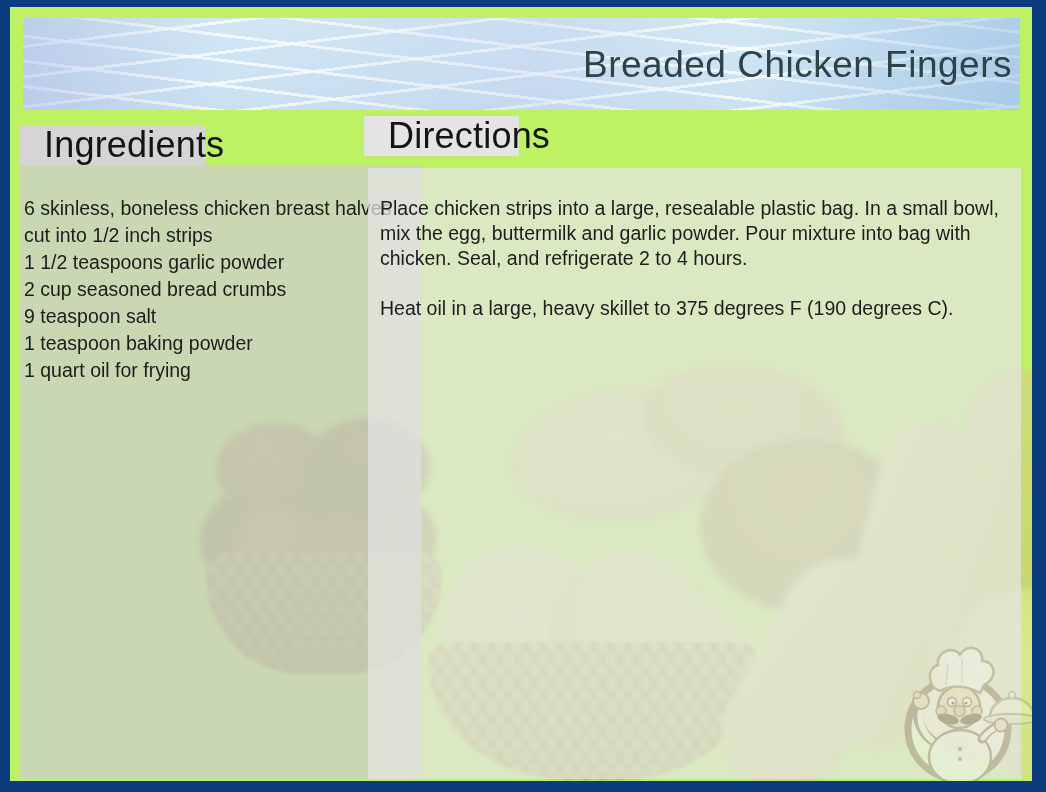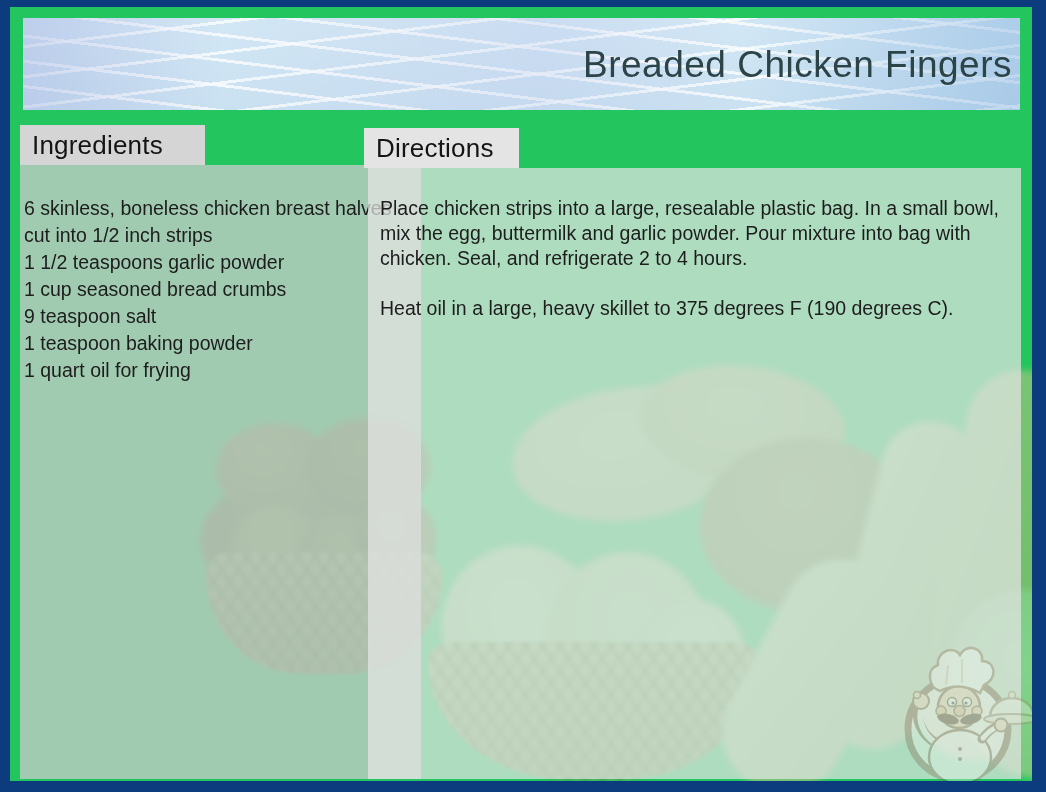--- a/index.html
+++ b/index.html
@@ -1,17 +1,17 @@
 <!DOCTYPE html>
 <html><head>
 <meta charset="utf-8">
 <style>
   html,body{margin:0;padding:0;background:#fff;}
   #stage{
-    position:relative;width:1046px;height:792px;background:#22c55e;
+    position:relative;width:1046px;height:792px;background:#bef264;
     overflow:hidden;font-family:"Liberation Sans","DejaVu Sans",sans-serif;
   }
   
   .border-bar{position:absolute;background:#0d3c7e;z-index:6;}
   .bar-top{left:0;top:0;width:1046px;height:7px;}
   .bar-left{left:0;top:0;width:10px;height:792px;}
   .bar-right{left:1032px;top:0;width:14px;height:792px;}
   .bar-bottom{left:0;top:781px;width:1046px;height:11px;}
 
   
@@ -35,23 +35,23 @@
   .bread-layer{position:absolute;left:0;top:0;width:1046px;height:792px;z-index:1;opacity:.45;}
   .bread{position:absolute;border-radius:50%;filter:blur(3px);}
   .basket{position:absolute;filter:blur(1.5px);}
   .b-weave{position:absolute;inset:0;border-radius:inherit;
     background:
       repeating-linear-gradient(55deg, rgba(92,54,20,.35) 0 5px, rgba(255,255,255,0) 5px 14px),
       repeating-linear-gradient(-55deg, rgba(92,54,20,.28) 0 5px, rgba(255,255,255,0) 5px 14px);}
 
   
   .heading-box{position:absolute;z-index:3;display:flex;align-items:center;}
-  .heading-box h2{margin:4px;font-size:26px;font-weight:400;color:#141414;letter-spacing:.2px;}
+  .heading-box h2{margin:16px;font-size:36px;font-weight:400;color:#141414;letter-spacing:.2px;}
   .ing-head{left:20px;top:125px;width:177px;height:40px;background:#d5d5d5;padding-left:8px;}
-  .dir-head{left:364px;top:128px;width:147px;height:40px;background:#e4e4e4;padding-left:8px;}
+  .dir-head{left:364px;top:116px;width:147px;height:40px;background:#e4e4e4;padding-left:8px;}
 
   .panel{position:absolute;z-index:2;box-sizing:border-box;}
   .ing-panel{left:20px;top:165px;width:401px;height:614px;
     background:rgba(205,205,205,.74);padding:30px 4px 12px 4px;}
   .dir-panel{left:368px;top:168px;width:653px;height:611px;
     background:rgba(229,229,229,.72);padding:28px 10px 0 12px;}
 
   .ing-list{font-size:19.5px;line-height:27px;color:#1d1d1d;}
   .dir-panel p{margin:0 0 25px 0;font-size:19.5px;line-height:25px;color:#1d1d1d;}
 
@@ -95,21 +95,21 @@
     <div class="page-title">Breaded Chicken Fingers</div>
   </div>
 
   <div class="heading-box ing-head">
     <h2>Ingredients</h2>
   </div>
   <div class="panel ing-panel">
     <div class="ing-list">
       <div>6 skinless, boneless chicken breast halves - cut into 1/2 inch strips</div>
       <div>1 1/2 teaspoons garlic powder</div>
-      <div>1 cup seasoned bread crumbs</div>
+      <div>2 cup seasoned bread crumbs</div>
       <div>9 teaspoon salt</div>
       <div>1 teaspoon baking powder</div>
       <div>1 quart oil for frying</div>
     </div>
   </div>
 
   <div class="heading-box dir-head">
     <h2>Directions</h2>
   </div>
   <div class="panel dir-panel">

